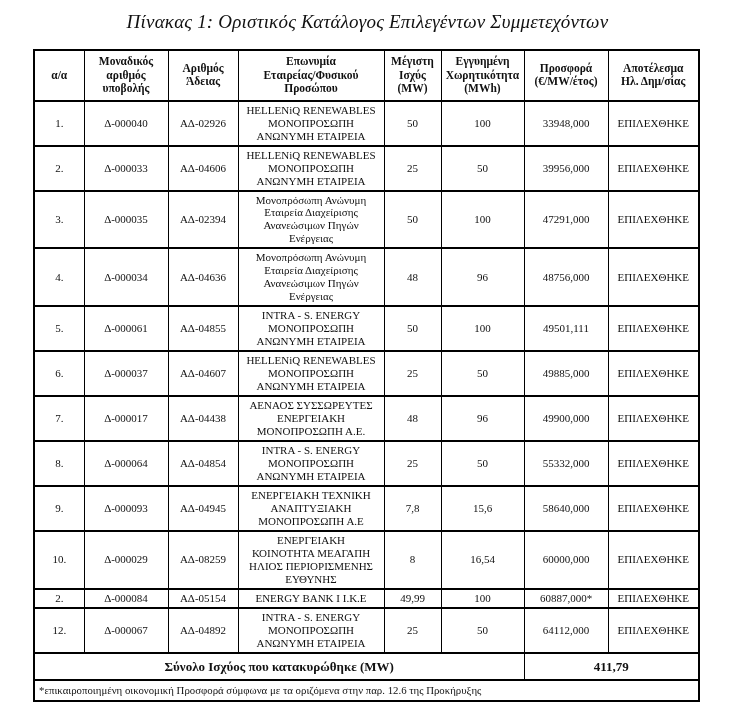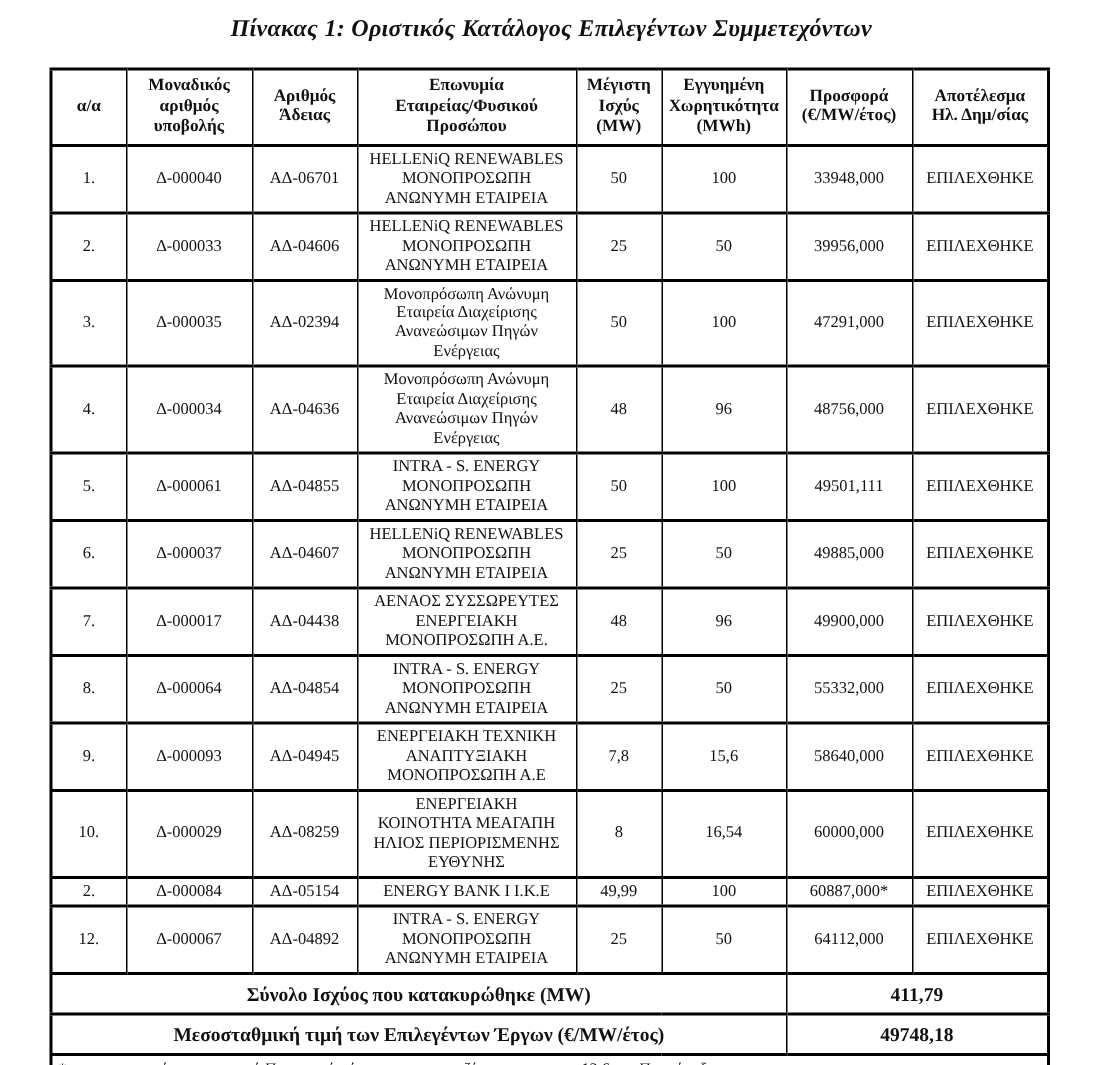--- a/index.html
+++ b/index.html
@@ -12,23 +12,23 @@
   .page {
     width: 735px;
     height: 710px;
     background: #ffffff;
     overflow: hidden;
     box-sizing: border-box;
   }
   .doc-title {
     margin: 11px 35px 12px 35px;
     text-align: center;
-    font-weight: bold;
+    font-weight: normal;
     font-style: italic;
-    font-size: 16px;
+    font-size: 19px;
     letter-spacing: 0.2px;
   }
   table.results {
     border-collapse: collapse;
     table-layout: fixed;
     width: 665px;
     margin: 16px 37px 0 33px;
     border: 2px solid #000;
   }
   table.results th,
@@ -115,21 +115,21 @@
           <th>Προσφορά
 (€/MW/έτος)</th>
           <th>Αποτέλεσμα
 Ηλ. Δημ/σίας</th>
         </tr>
       </thead>
     <tbody>
         <tr>
           <td class="cell-aa">1.</td>
           <td class="cell-submission">Δ-000040</td>
-          <td class="cell-license">ΑΔ-06701</td>
+          <td class="cell-license">ΑΔ-02926</td>
           <td class="cell-company">HELLENiQ RENEWABLES
 ΜΟΝΟΠΡΟΣΩΠΗ
 ΑΝΩΝΥΜΗ ΕΤΑΙΡΕΙΑ</td>
           <td class="cell-mw">50</td>
           <td class="cell-mwh">100</td>
           <td class="cell-offer">33948,000</td>
           <td class="cell-result">ΕΠΙΛΕΧΘΗΚΕ</td>
         </tr>
         <tr>
           <td class="cell-aa">2.</td>
@@ -261,22 +261,18 @@
 ΑΝΩΝΥΜΗ ΕΤΑΙΡΕΙΑ</td>
           <td class="cell-mw">25</td>
           <td class="cell-mwh">50</td>
           <td class="cell-offer">64112,000</td>
           <td class="cell-result">ΕΠΙΛΕΧΘΗΚΕ</td>
         </tr>
         <tr class="summary-row">
           <td colspan="6" class="summary-label">Σύνολο Ισχύος που κατακυρώθηκε (MW)</td>
           <td colspan="2" class="summary-value">411,79</td>
         </tr>
-        <tr class="summary-row">
-          <td colspan="6" class="summary-label">Μεσοσταθμική τιμή των Επιλεγέντων Έργων (€/MW/έτος)</td>
-          <td colspan="2" class="summary-value">49748,18</td>
-        </tr>
         <tr class="footnote-row">
           <td colspan="8">*επικαιροποιημένη οικονομική Προσφορά σύμφωνα με τα οριζόμενα στην παρ. 12.6 της Προκήρυξης</td>
         </tr>
       </tbody>
   </table>
 </div>
 
 </body></html>

